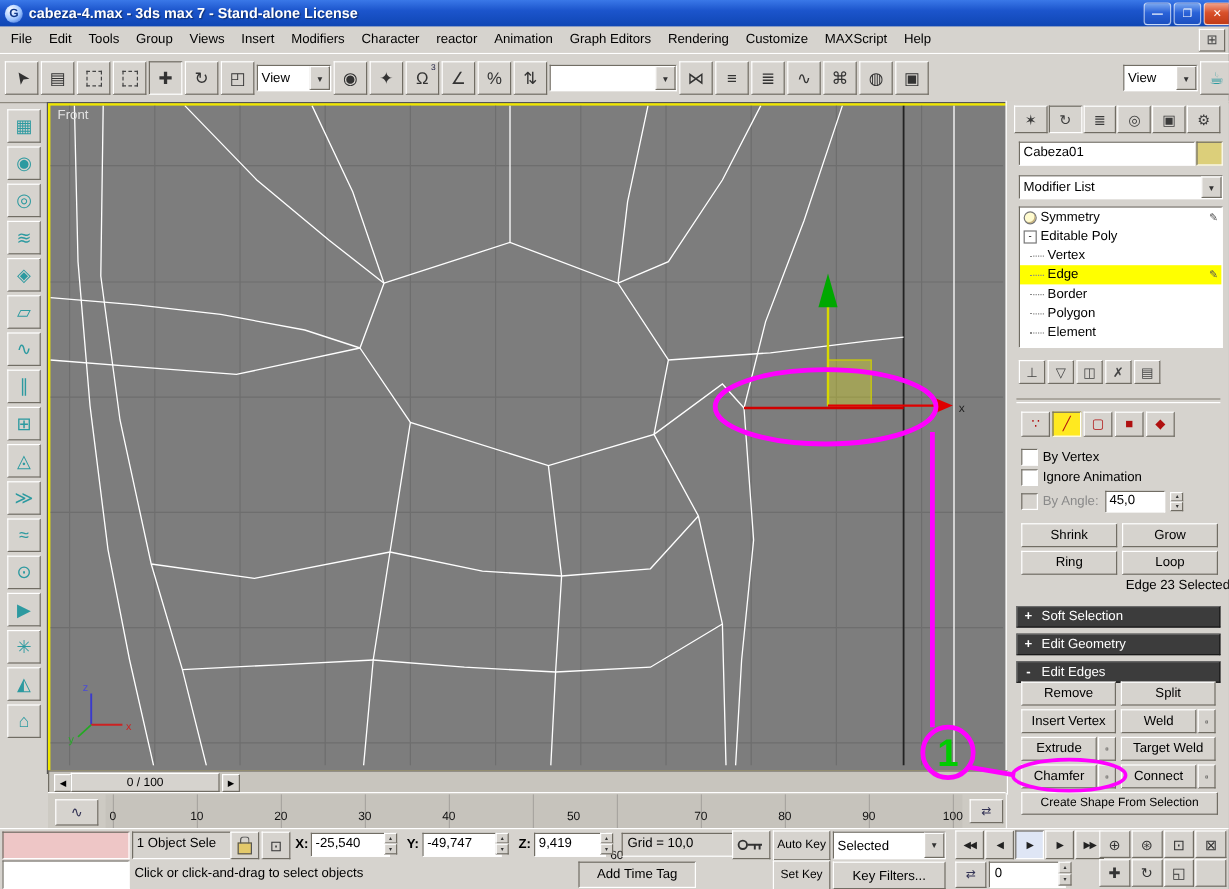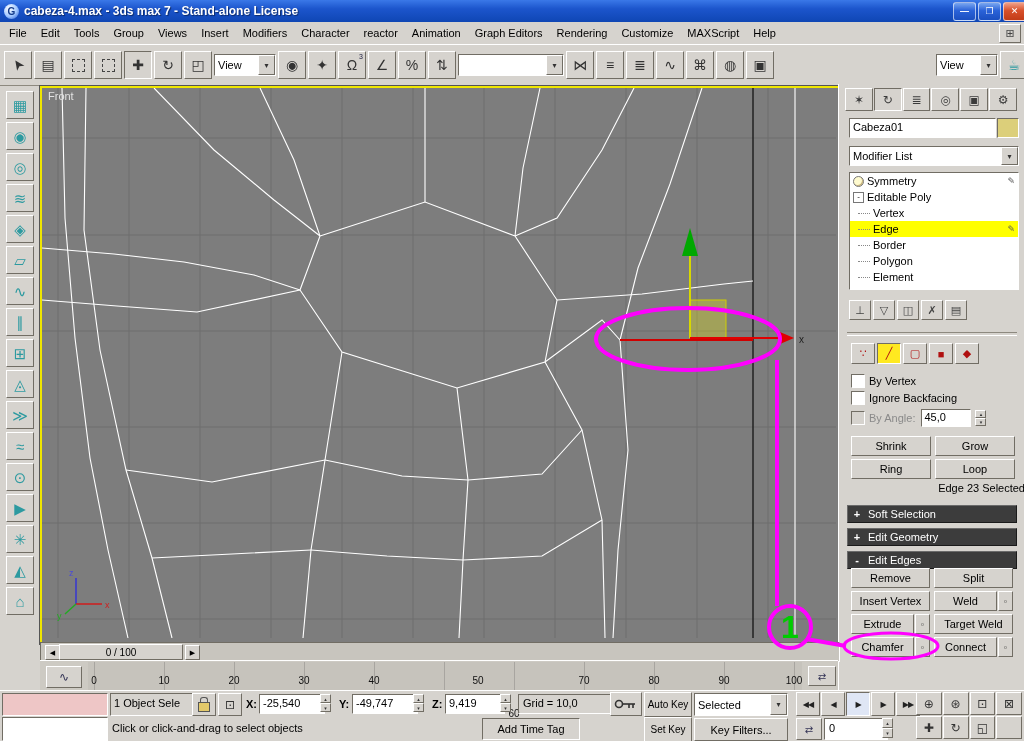--- a/index.html
+++ b/index.html
@@ -448,21 +448,21 @@
       <div class="soi">
         <span>◆</span>
       </div>
     </div>
   <div id="cb-byvertex" class="abs cbrow">
     <span class="cb sunken"></span>
     <span>By Vertex</span>
   </div>
   <div id="cb-ignore" class="abs cbrow">
     <span class="cb sunken"></span>
-    <span>Ignore Backfacing</span>
+    <span>Ignore Animation</span>
   </div>
   <div id="cb-byangle" class="abs cbrow">
     <span class="cb sunken cbdis"></span>
     <span class="dislabel">By Angle:</span>
     <span class="anglefield sunken">45,0</span>
     <span class="spin aspin">
         <span>▴</span>
         <span>▾</span>
       </span>
   </div>
@@ -516,20 +516,21 @@
         <div class="ee-cell">
           <div class="pbtn">Chamfer</div>
           <div class="sbox raised">▫</div>
         </div>
         <div class="ee-cell">
           <div class="pbtn">Connect</div>
           <div class="sbox raised">▫</div>
         </div>
       </div>
     </div>
+  <div id="btn-createshape" class="abs pbtn">Create Shape From Selection</div>
 </div>
 
 <div id="timeslider" class="abs">
   <div id="ts-prev" class="abs raised">◀</div>
   <div id="ts-thumb" class="abs raised">0 / 100</div>
   <div id="ts-next" class="abs raised">▶</div>
 </div>
 
 <div id="trackbar" class="abs">
   <div id="curvebtn" class="abs raised">∿</div>

